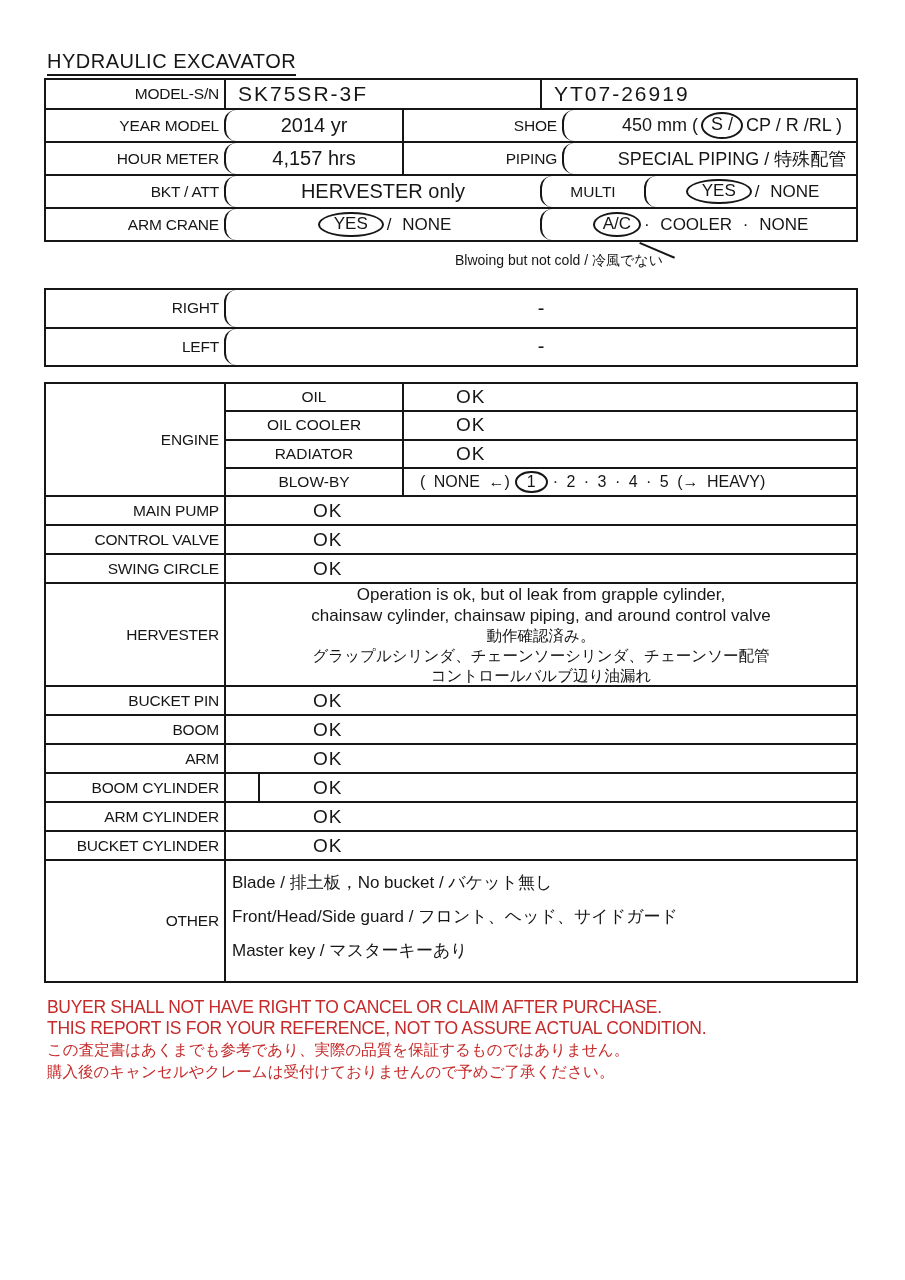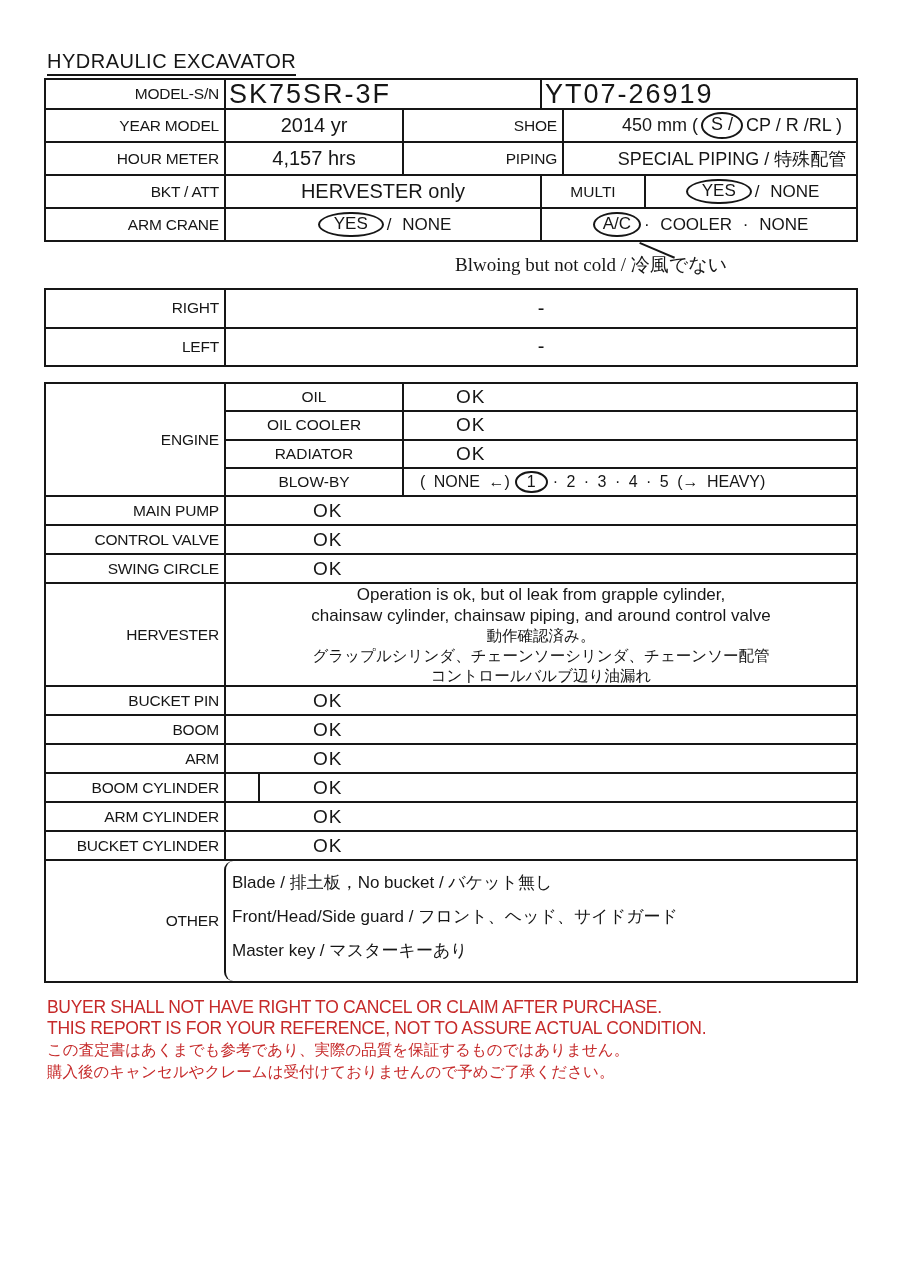--- a/index.html
+++ b/index.html
@@ -20,49 +20,49 @@
          border-bottom:2px solid var(--ink); padding-bottom:1px;margin-top:23px; }
 
   
   .tbl{ border:2px solid var(--ink); background:#fff; }
   .row{ display:flex; }
   .bt{ border-top:2px solid var(--ink); }
   .cell{ display:flex; align-items:center; overflow:hidden; }
   .bl{ border-left:2px solid var(--ink); }
   .lbl{ justify-content:flex-end; text-align:right; padding-right:5px;
         font-size:15.5px; letter-spacing:-.2px; }
-  .ctr{ justify-content:center; text-align:left; }
+  .ctr{ justify-content:center; text-align:left;border-radius:12px; }
   .grow{ flex:1; }
 
   
   .spec{ left:44px; top:78px; width:814px; }
   .spec .row{ height:33px; }
   .spec .row.r1{ height:28px; }
   .w-lbl{ width:178px; }
   .w-316{ width:316px; }
   .w-178{ width:178px; }
   .w-140{ width:160px; }
   .w-104{ width:104px; }
-  .big{ font-size:27px; letter-spacing:2px; padding-left:3px; }
+  .big{ font-size:21px; letter-spacing:2px; padding-left:12px; }
   .v20{ font-size:20px; }
   .v18{ font-size:18px;padding-left:44px; }
   .v17{ font-size:17px; word-spacing:6px; }
 
   
   .oval{ display:inline-flex; align-items:center; justify-content:center;
          border:2.5px solid var(--ink); border-radius:50%;
          padding:1px 14px 2px; margin:0 3px; line-height:1.1; }
   .oval.tight{ padding:1px 8px 2px; }
   .oval.num{ padding:0 10px 1px; margin:0 5px; }
 
   
   .leader{ left:640px; top:242px; width:38px; height:0;
            border-top:2px solid var(--ink);
            transform:rotate(23deg); transform-origin:left top; }
-  .ac-note{ left:455px; top:252px; font-size:19px;font-family:Liberation Serif, serif; }
+  .ac-note{ left:455px; top:252px; font-size:14px; }
 
   
   .uc{ left:44px; top:288px; width:814px; height:79px; display:flex; flex-direction:column; }
   .uc .row{ flex:1; }
   .dash{ font-size:20px; }
 
   
   .main{ left:44px; top:382px; width:814px; }
   .engine{ height:111px; display:flex; }
   .engine .sublabels{ flex:1; display:flex; flex-direction:column; }
@@ -77,21 +77,21 @@
   .herv{ height:103px; display:flex; }
   .herv-text{ flex-direction:column; justify-content:center; text-align:center; line-height:21px; }
   .herv-text .en{ font-size:17px; }
   .herv-text .jp{ font-size:15.5px; line-height:20px; }
 
   .stray{ width:2px; height:100%; background:var(--ink); margin-left:32px; }
   .pad-after-stray{ padding-left:53px; }
 
   .other{ height:122px; display:flex; }
   .other-lines{ flex-direction:column; justify-content:flex-start; align-items:flex-start;
-                padding:10px 4px 0 6px;border-radius:9px; }
+                padding:10px 4px 0 6px; }
   .other-lines div{ font-size:17px; margin-bottom:11px; }
 
   
   .disc{ left:47px; top:997px; }
   .disc .en{ font-size:17.5px; letter-spacing:-.3px; line-height:21px; }
   .disc .jp{ font-size:15.5px; line-height:22px; }
 </style>
 </head>
 <body>
 

